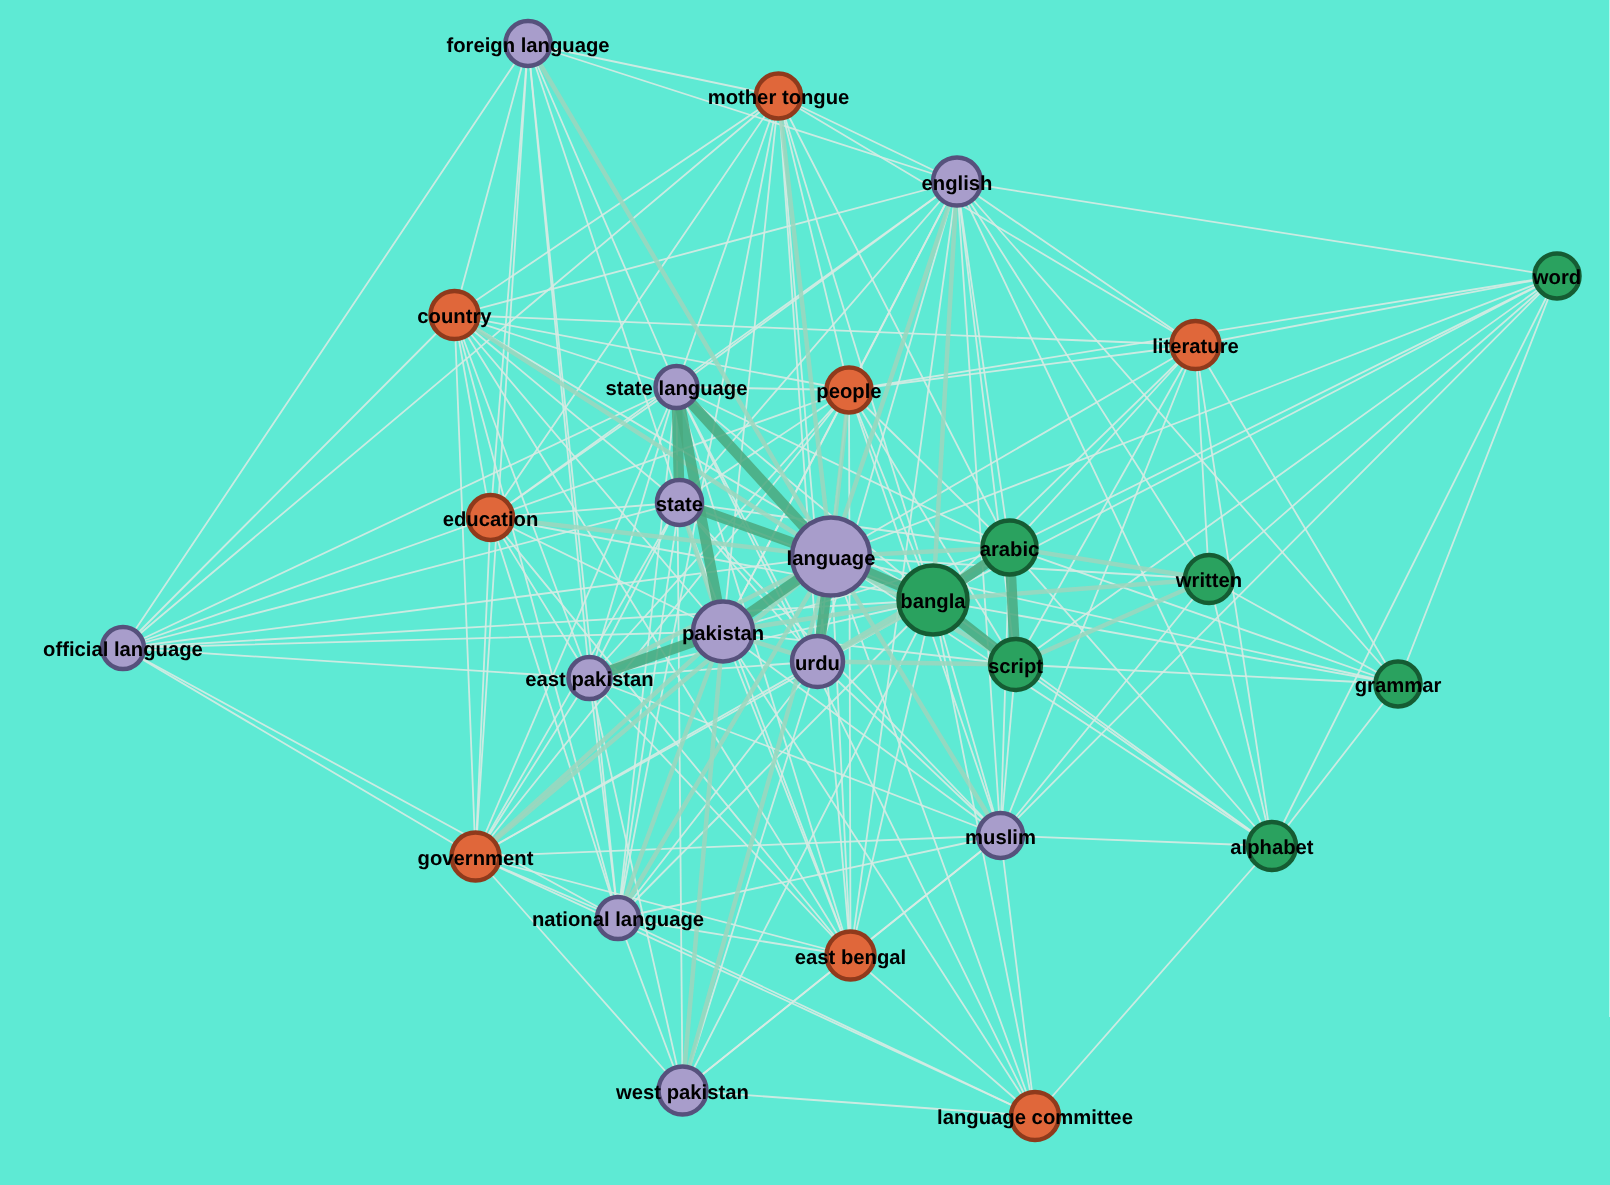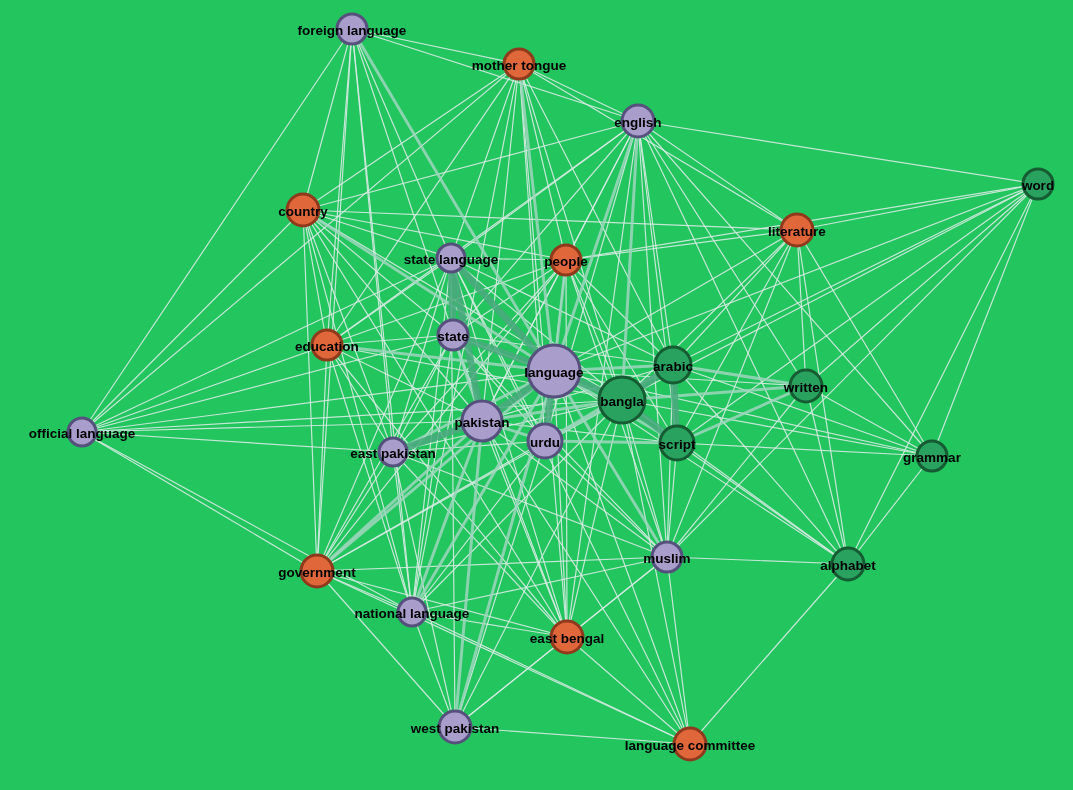--- a/index.html
+++ b/index.html
@@ -5,21 +5,21 @@
   html, body {
     margin: 0;
     padding: 0;
     background: #ffffff;
     font-family: "Liberation Sans", sans-serif;
   }
   .stage {
     position: relative;
     width: 1073px;
     height: 790px;
-    background: #22c55e;
+    background: #5eead4;
     overflow: hidden;
     text-decoration: underline;
   }
   svg text {
     font-family: "Liberation Sans", "DejaVu Sans", sans-serif;
     font-weight: bold;
     fill: #000000;
     pointer-events: none;
   }
   svg circle.node {

